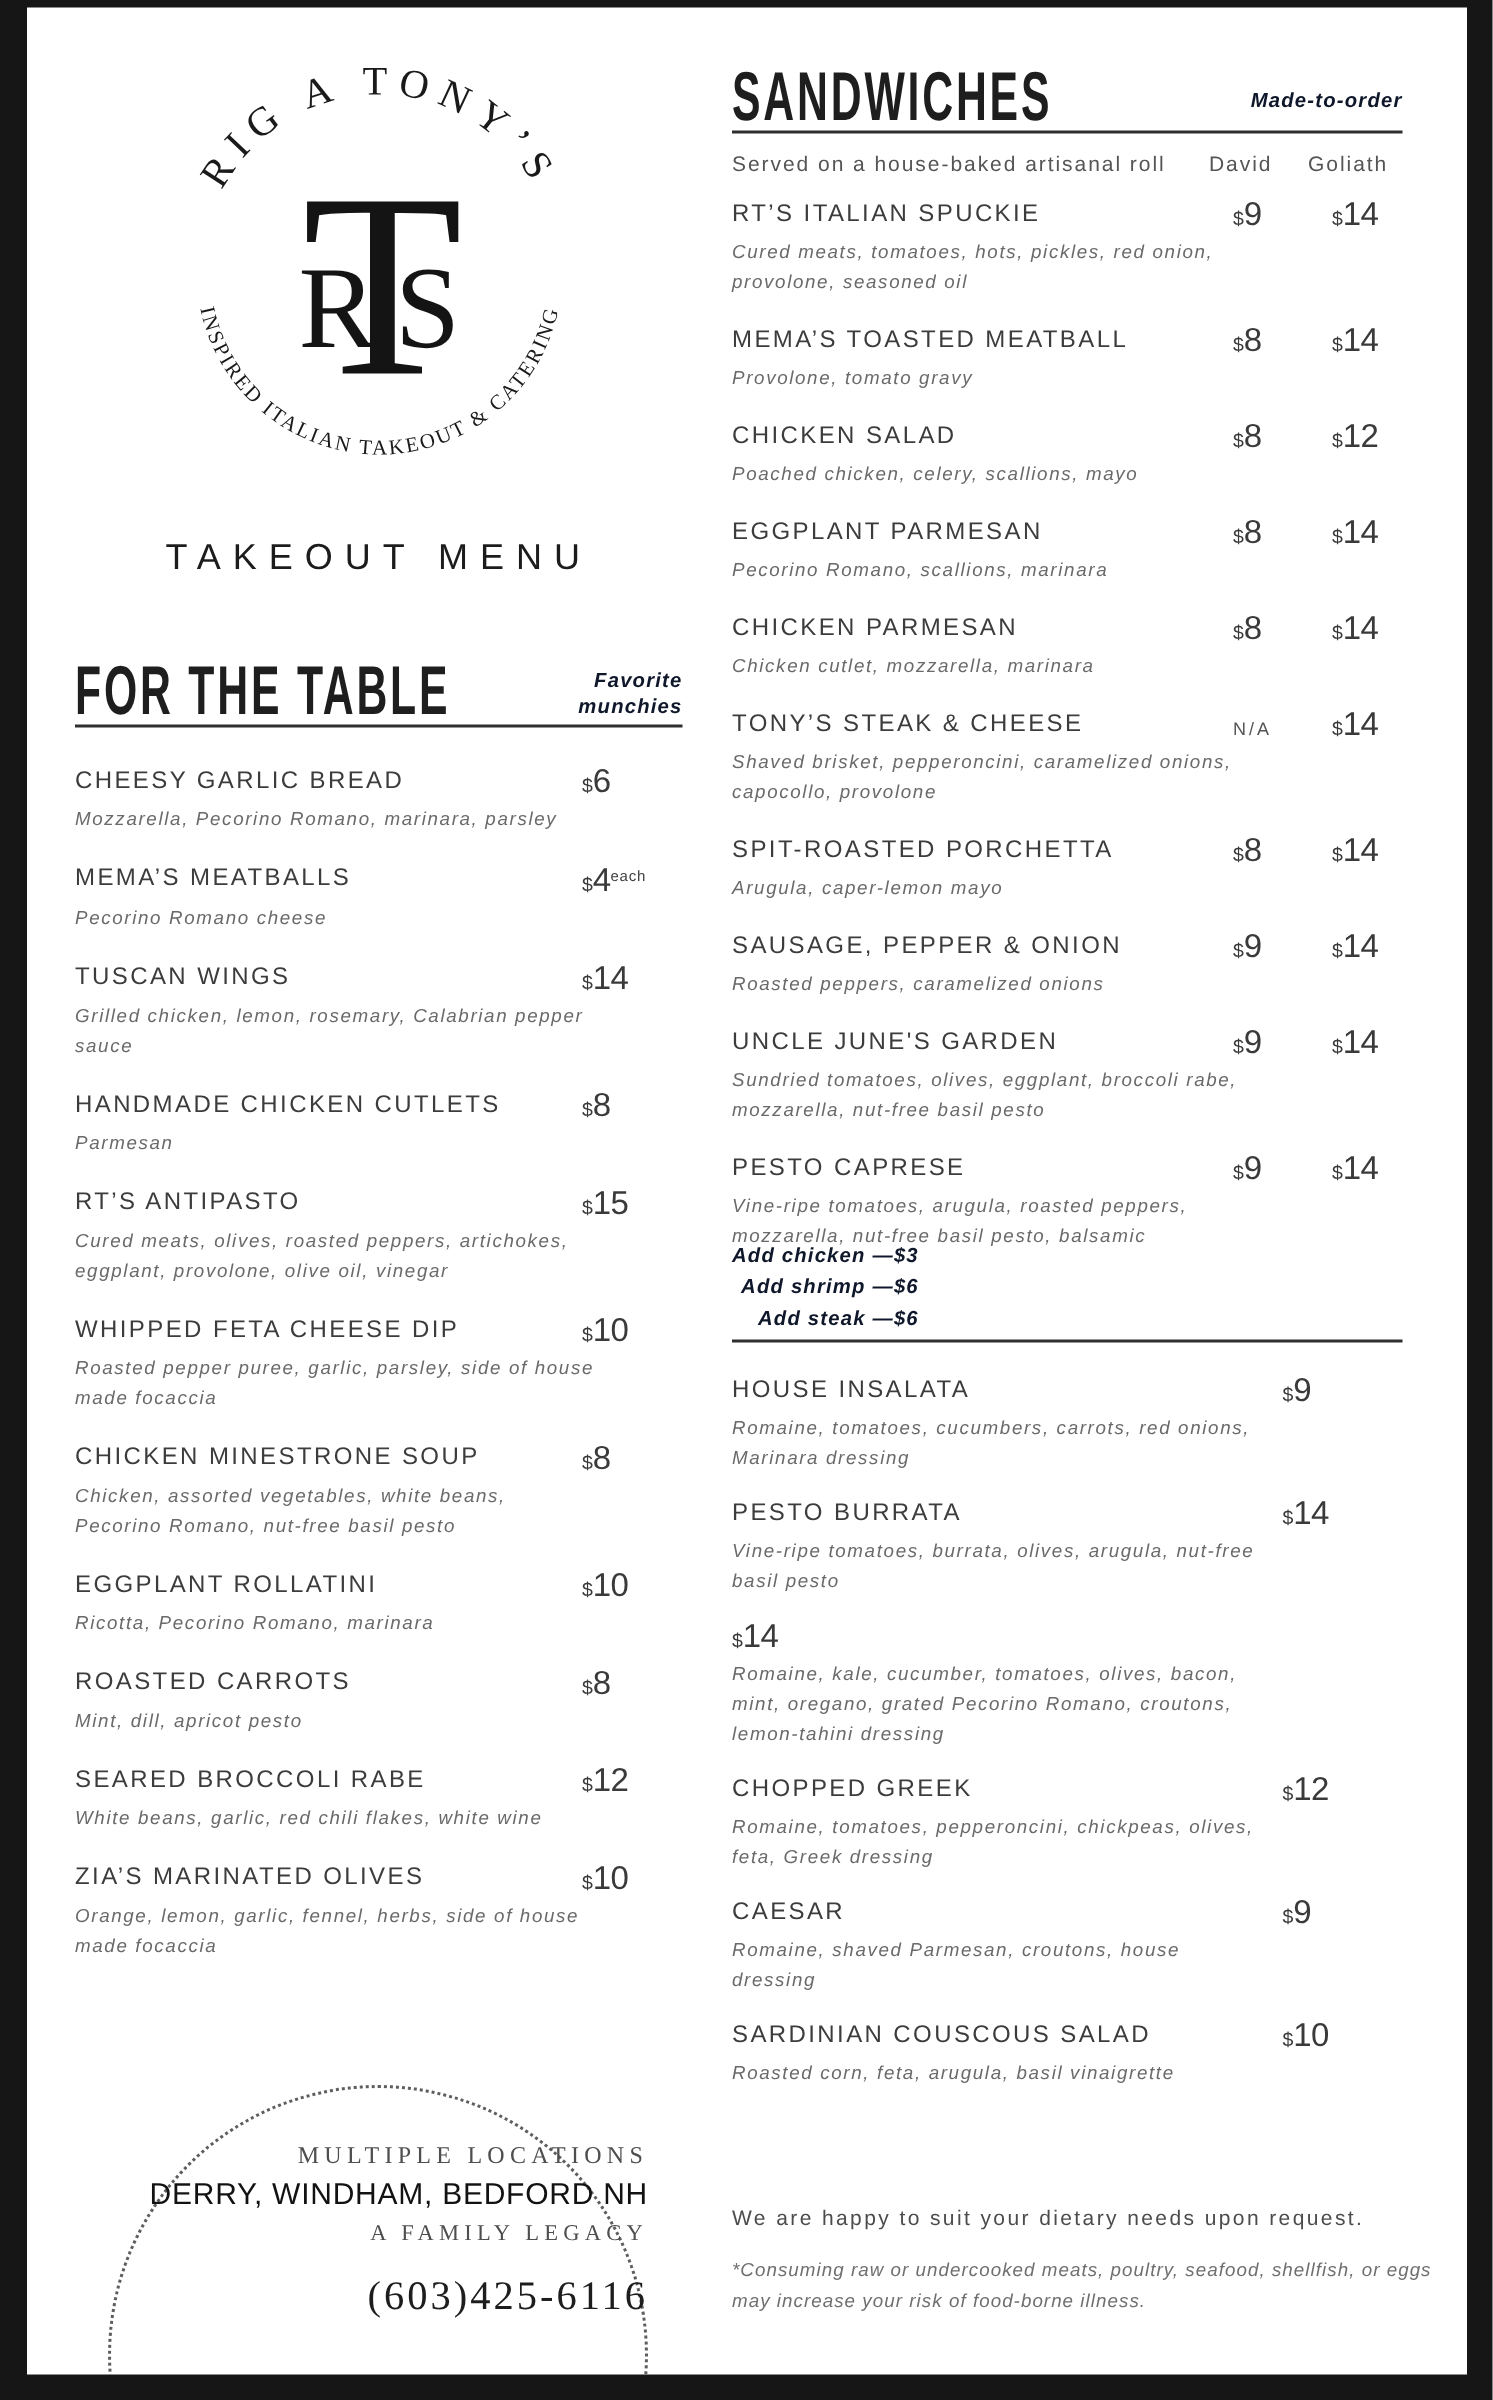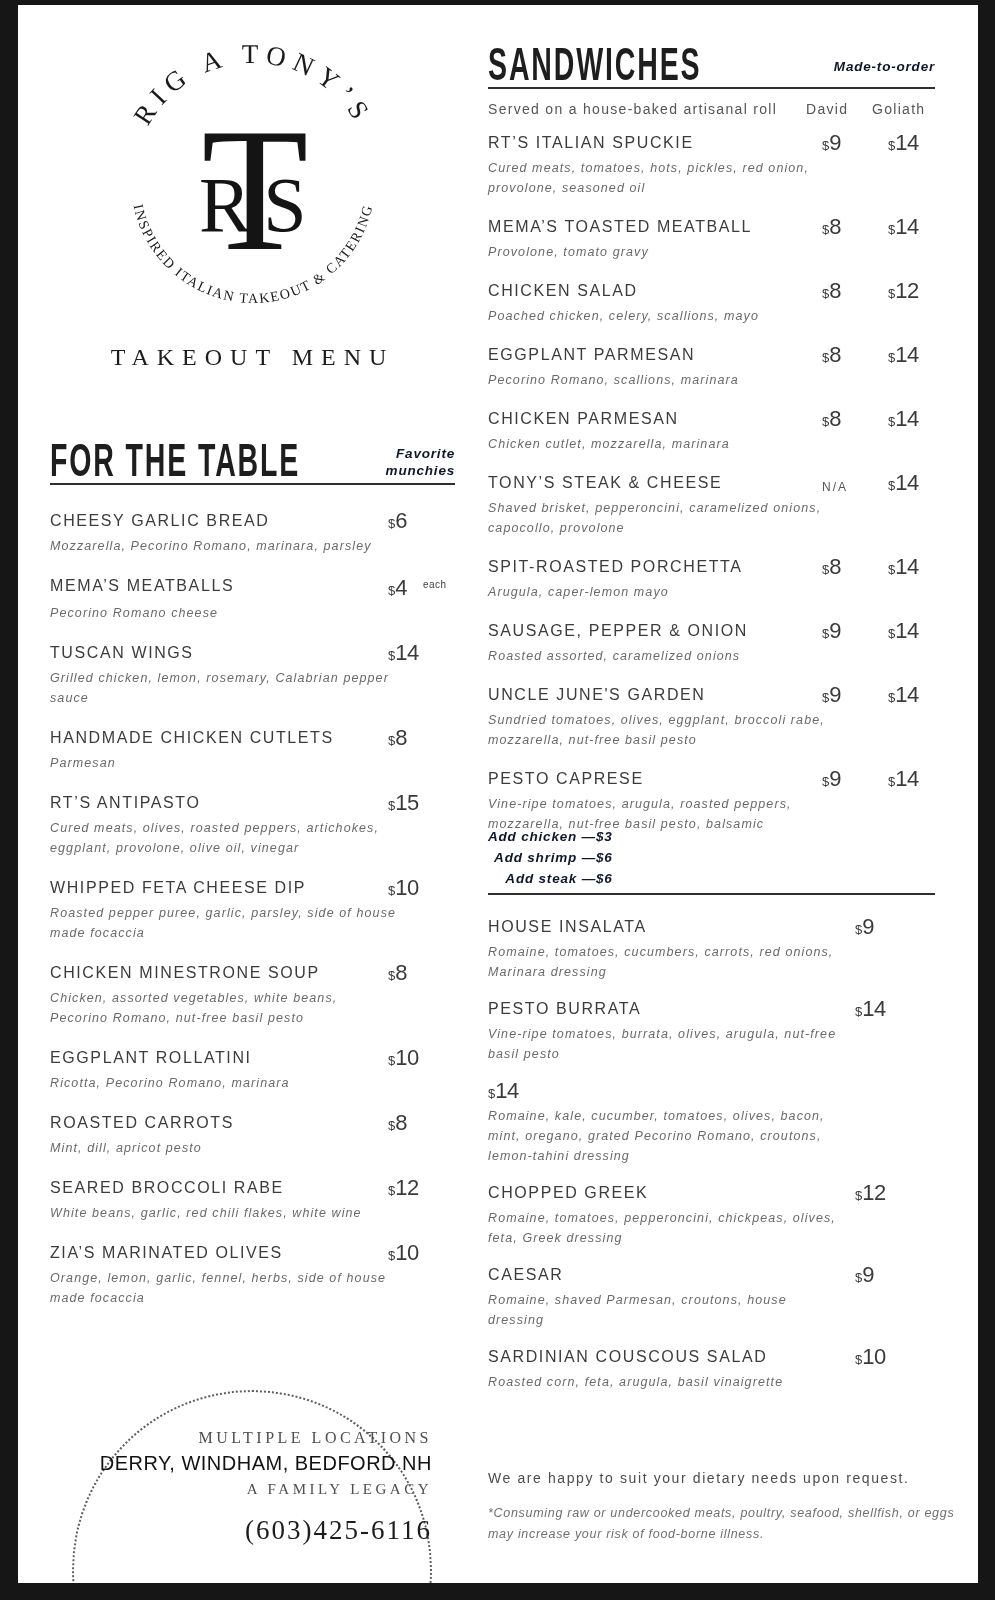--- a/index.html
+++ b/index.html
@@ -15,22 +15,22 @@
   }
 
   
   .col-left { position:absolute; left:32px; top:26px; width:405px; }
   .logo-wrap { width:300px; margin:0 auto; }
   .arc-top-text { font-family:"Liberation Serif", serif; font-size:27px; letter-spacing:7px; fill:#1a1a1a; }
   .arc-bot-text { font-family:"Liberation Serif", serif; font-size:14px; letter-spacing:1.6px; fill:#1a1a1a; }
   .mono-t { font-family:"Liberation Serif", serif; font-size:175px; fill:#141414; }
   .mono-r, .mono-s { font-family:"Liberation Serif", serif; font-size:78px; fill:#141414; }
   .menu-title {
-    text-align:center; font-family:Liberation Serif, serif;
-    font-size:24px; letter-spacing:8px; color:#1c1c1c; margin-top:9px; white-space:nowrap;
+    text-align:center; font-family:Liberation Sans, sans-serif;
+    font-size:24px; letter-spacing:8px; color:#1c1c1c; margin-top:22px; white-space:nowrap;
   }
 
   
   .section { position:absolute; }
   .section.ftt { left:32px;  top:436px; width:405px; }
   .section.sw  { left:470px; top:40px;  width:447px; }
   .section.ss  { left:470px; top:821px; width:447px; }
 
   .sec-head { display:flex; justify-content:space-between; align-items:flex-end; }
   h2.sec-title { margin:0; position:relative; flex:1; height:38px; font-weight:700; }
@@ -60,21 +60,21 @@
   .ss .item { margin-bottom:17px; }
   .item-head { display:flex; align-items:flex-start; }
   .item-name { flex:1; font-size:16px; letter-spacing:1.6px; color:#3c3c3c; line-height:20px; }
   .pcol { flex-shrink:0; color:#3a3a3a; line-height:20px; white-space:nowrap; }
   .ftt .pcol { width:67px; }
   .ss  .pcol { width:80px; }
   .sw  .pcol.david   { width:66px; }
   .sw  .pcol.goliath { width:47px; }
   .pcol .ps { font-size:13px; }
   .pcol .pn { font-size:22px; letter-spacing:-0.5px; }
-  .psuf { font-size:10px; letter-spacing:0.5px; position:relative; top:-1px; margin-left:16px; color:#3f3f3f; }
+  .psuf { font-size:10px; letter-spacing:0.5px; position:relative; top:-1px; margin-left:0; color:#3f3f3f; }
   .na { font-size:12px; letter-spacing:2px; color:#555; position:relative; top:3px; }
   .item-desc {
     margin-top:2px; font-style:italic; font-size:12.5px; letter-spacing:1.1px;
     line-height:20px; color:#6a6a6a; max-width:350px;
   }
 
   
   .arc-circle {
     position:absolute; left:54px; top:1385px; width:360px; height:360px;
     border-radius:50%; border:2px dotted #5e5e5e; box-sizing:border-box;
@@ -293,21 +293,21 @@
     </div>
     <div class="item-desc">Arugula, caper-lemon mayo</div>
   </div>
 
   <div class="item">
     <div class="item-head">
       <span class="item-name">SAUSAGE, PEPPER &amp; ONION</span>
       <span class="pcol david"><span class="ps">$</span><span class="pn">9</span></span>
       <span class="pcol goliath"><span class="ps">$</span><span class="pn">14</span></span>
     </div>
-    <div class="item-desc">Roasted assorted, caramelized onions</div>
+    <div class="item-desc">Roasted peppers, caramelized onions</div>
   </div>
 
   <div class="item">
     <div class="item-head">
       <span class="item-name">UNCLE JUNE'S GARDEN</span>
       <span class="pcol david"><span class="ps">$</span><span class="pn">9</span></span>
       <span class="pcol goliath"><span class="ps">$</span><span class="pn">14</span></span>
     </div>
     <div class="item-desc">Sundried tomatoes, olives, eggplant, broccoli rabe, mozzarella, nut-free basil pesto</div>
   </div>

